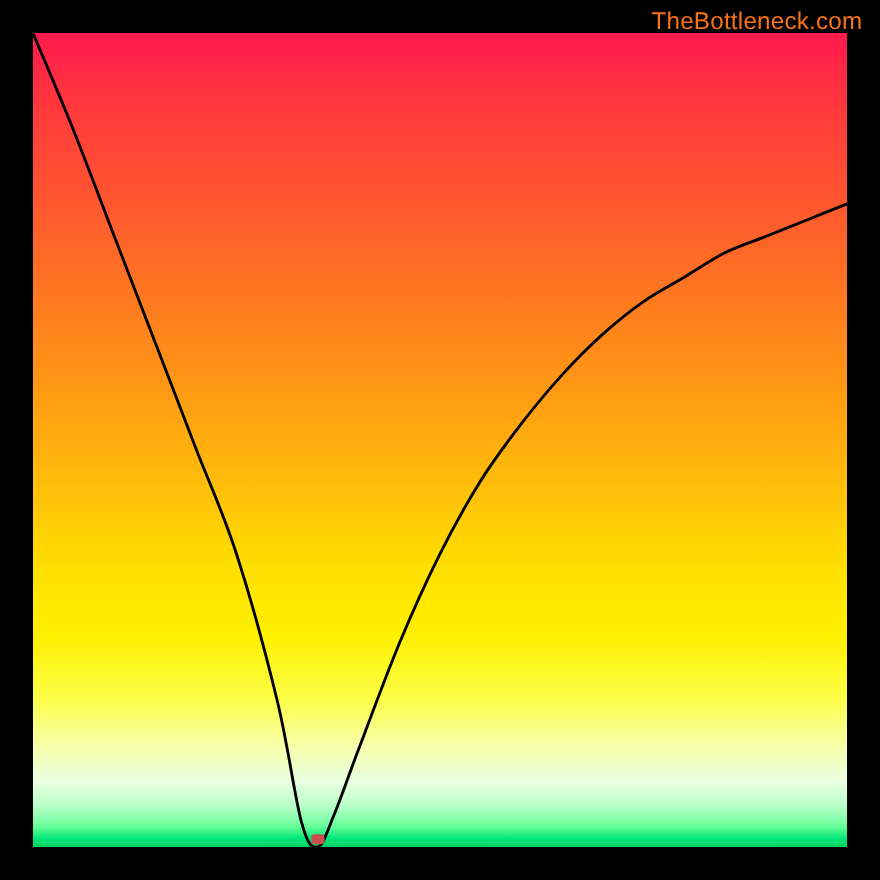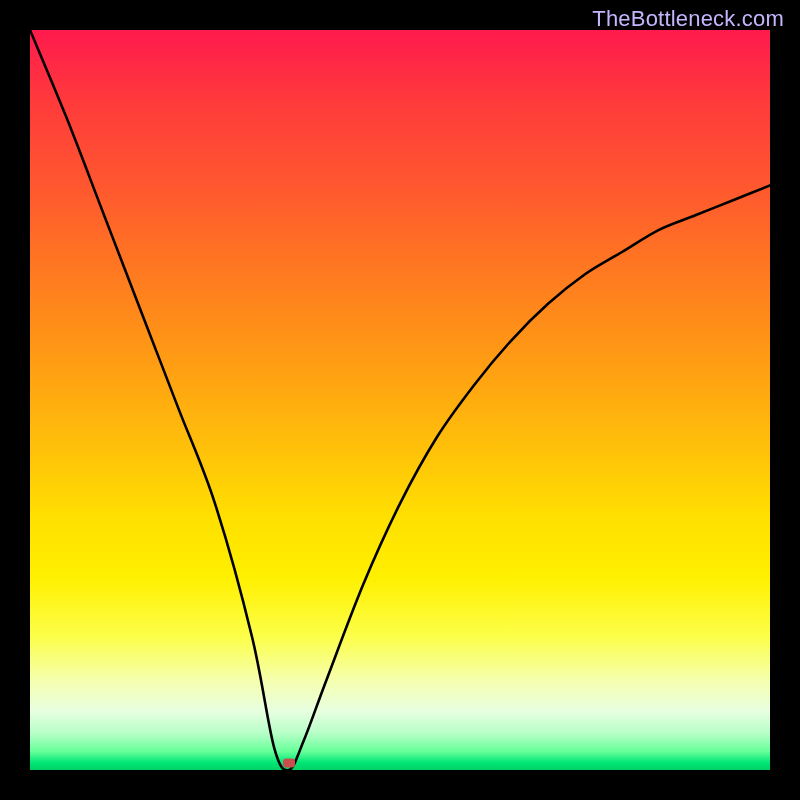--- a/index.html
+++ b/index.html
@@ -46,21 +46,21 @@
       #b8ffc8 95%,
       #66ff99 97.5%,
       #00e676 99%,
       #00d264 100%
     );
   }
   .watermark {
     position: absolute;
     top: 6px;
     right: 16px;
-    color: #c4b5fd;
+    color: #f97316;
     font-size: 22px;
     font-weight: 500;
     letter-spacing: 0.2px;
     user-select: none;
   }
   svg.curve {
     position: absolute;
     inset: 0;
     width: 740px;
     height: 740px;

